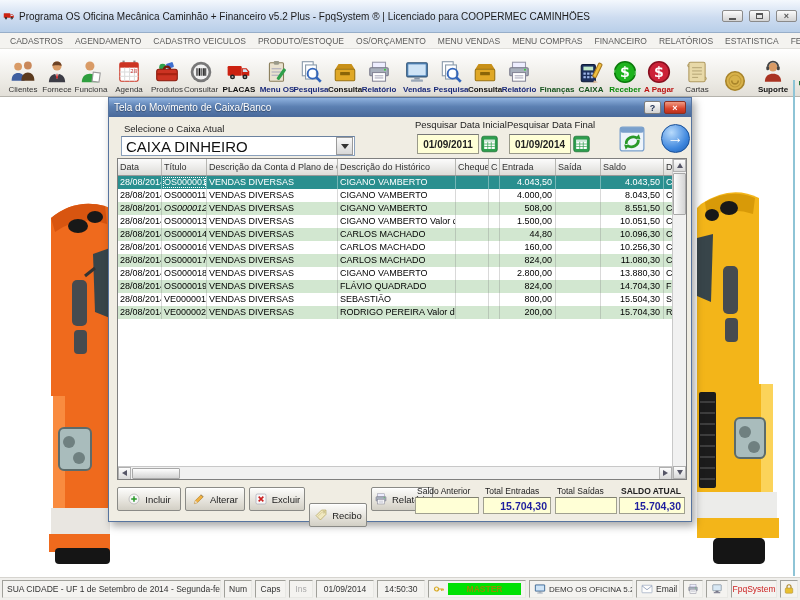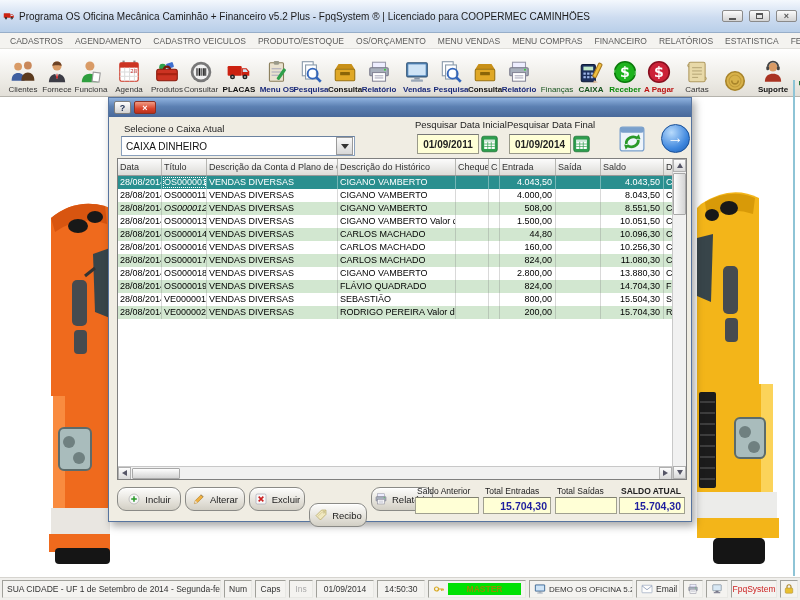--- a/index.html
+++ b/index.html
@@ -49,21 +49,21 @@
   .dlg-help{width:17px;height:13px;border:1px solid #7e7e7e;border-radius:2px;
     background:linear-gradient(#fdfdfd,#d2d2d2);color:#235;font-size:9px;font-weight:bold;
     display:flex;align-items:center;justify-content:center;}
   .dlg-close{width:22px;height:13px;border:1px solid #8c2f22;border-radius:2px;
     background:linear-gradient(#f09c84,#d9442c 60%,#b9301c);color:#fff;font-size:9px;font-weight:bold;
     display:flex;align-items:center;justify-content:center;}
 
   .dlg-label{position:absolute;font-size:9.5px;color:#222;white-space:nowrap;}
   .combobox{position:absolute;left:12px;top:28px;width:234px;height:20px;background:#fff;
     border:1px solid #8aa0bc;border-top-color:#6b82a0;display:flex;align-items:center;}
-  .combobox .cval{flex:1;font-size:10px;color:#111;padding-left:4px;white-space:nowrap;overflow:hidden;}
+  .combobox .cval{flex:1;font-size:15px;color:#111;padding-left:4px;white-space:nowrap;overflow:hidden;}
   .dd{width:17px;height:18px;margin-right:1px;background:linear-gradient(#f8f8f8,#d8d8d8);
     border:1px solid #9a9a9a;display:flex;align-items:center;justify-content:center;}
   .dd::after{content:"";border:4px solid transparent;border-top:5px solid #333;margin-top:4px;}
   .datefield{position:absolute;top:27px;width:62px;height:20px;background:#ffffd6;
     border:1px solid #9a9a8a;border-top-color:#777;font-size:10px;font-weight:bold;color:#222;
     display:flex;align-items:center;justify-content:center;}
   .calbtn{position:absolute;top:27px;width:17px;height:20px;}
   .iconbtn{position:absolute;width:30px;height:30px;display:flex;align-items:center;justify-content:center;}
   .gobtn{position:absolute;left:552px;top:17px;width:29px;height:29px;border-radius:50%;
     background:radial-gradient(circle at 35% 28%,#b8dbfc,#3f87de 62%,#1c5db1);
@@ -98,21 +98,21 @@
   .arr.dn{border-top:5px solid #556;margin-bottom:-3px;}
   .arr.lf{border-right:5px solid #556;margin-left:-3px;}
   .arr.rt{border-left:5px solid #556;margin-right:-3px;}
   .vthumb{height:42px;margin:1px 0;background:linear-gradient(90deg,#fdfdfd,#d4d4d4);
     border:1px solid #a8a8a8;border-radius:1px;}
   .hthumb{width:48px;height:11px;margin:0 1px;background:linear-gradient(#fdfdfd,#d4d4d4);
     border:1px solid #a8a8a8;border-radius:1px;}
   .sspace{flex:1;}
 
   
-  .abtn{position:absolute;top:389px;height:24px;border:1px solid #8a8a86;border-radius:9px;
+  .abtn{position:absolute;top:389px;height:24px;border:1px solid #8a8a86;border-radius:2px;
     background:linear-gradient(#fdfdfc,#dedbd2 75%,#d2cfc5);box-shadow:inset 0 1px 0 #fff;
     display:flex;align-items:center;justify-content:center;gap:4px;font-size:9.5px;color:#222;}
   .abtn .aicon{width:14px;height:14px;}
   .tot-label{position:absolute;top:388px;font-size:8.5px;color:#222;white-space:nowrap;}
   .tot-field{position:absolute;top:399px;height:17px;background:#ffffd6;border:1px solid #a0a090;
     border-top-color:#808070;font-size:10.5px;font-weight:bold;color:#1f1f9e;
     display:flex;align-items:center;justify-content:flex-end;padding-right:3px;}
 
   
   .statusbar{position:absolute;left:0;right:0;bottom:0;height:23px;background:#f0efec;
@@ -386,21 +386,21 @@
     <div class="tsep"></div>
     <div class="tbtn">
       <span class="ticon">
         <svg viewBox="0 0 24 24" style="width:100%;height:100%;display:block">
           <text x="7" y="19.5" font-size="17" font-weight="bold" fill="#1c7a2a" text-anchor="middle" font-family="DejaVu Sans">$</text>
           <circle cx="16.5" cy="8" r="6" fill="#2255cc"></circle>
           <path d="M16.5 8 L16.5 2 A6 6 0 0 1 22.2 10 Z" fill="#dd3333"></path>
           <path d="M16.5 8 L22.2 10 A6 6 0 0 1 18.2 13.6 Z" fill="#eecc22"></path>
         </svg>
       </span>
-      <span class="tlabel" style="color: rgb(20, 82, 28); font-weight: normal; margin-top: 39px;">Finanças</span>
+      <span class="tlabel" style="color: rgb(20, 82, 28); font-weight: bold; margin-top: 39px;">Finanças</span>
     </div>
     <div class="tbtn">
       <span class="ticon">
         <svg viewBox="0 0 24 24" style="width:100%;height:100%;display:block">
           <rect x="3" y="5" width="13" height="16" rx="1.5" fill="#1d2f5e" stroke="#0e1a38"></rect>
           <rect x="5" y="7" width="9" height="3.5" fill="#bfe8c8"></rect>
           <g fill="#9fb6e8">
             <rect x="5" y="12.5" width="2.2" height="2"></rect>
             <rect x="8.4" y="12.5" width="2.2" height="2"></rect>
             <rect x="11.8" y="12.5" width="2.2" height="2"></rect>
@@ -533,20 +533,21 @@
   <circle cx="57" cy="263" r="6" fill="#6f8080"></circle>
   <rect x="0" y="308" width="80" height="26" fill="#ececea"></rect>
   <rect x="0" y="334" width="82" height="20" fill="#f3b519"></rect>
   <rect x="16" y="354" width="52" height="26" rx="5" fill="#151515"></rect>
 </svg>
 
 <div class="win-edge"></div>
 
 <div class="dialog">
   <div class="dlg-title">
+    <span class="txt">Tela do Movimento de Caixa/Banco</span>
     <span class="dlg-help">?</span>
     <span class="dlg-close">×</span>
   </div>
 
   <div class="dlg-label" style="left:15px;top:25px">Selecione o Caixa Atual</div>
   <div class="combobox" style="top:38px">
     <span class="cval">CAIXA DINHEIRO</span>
     <span class="dd"></span>
   </div>
 

